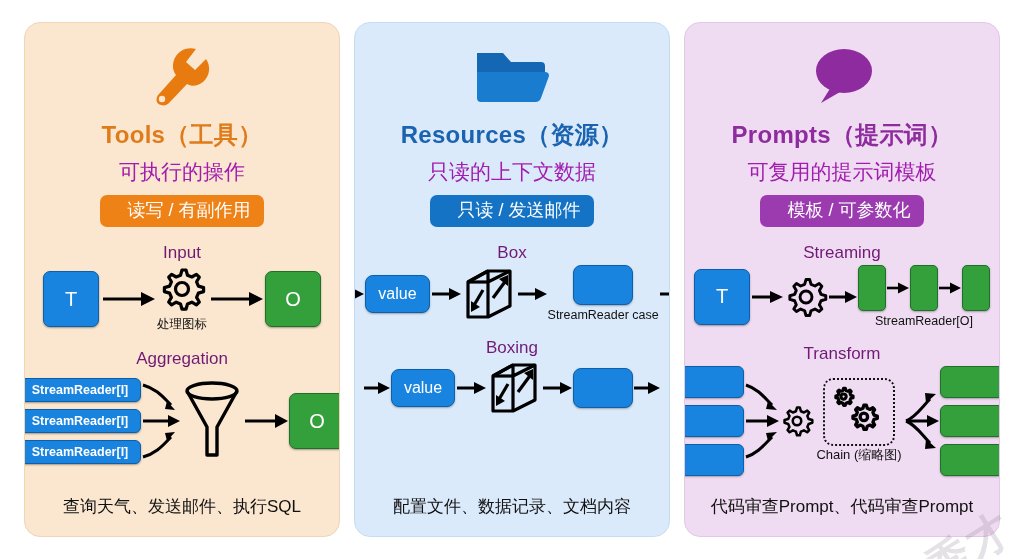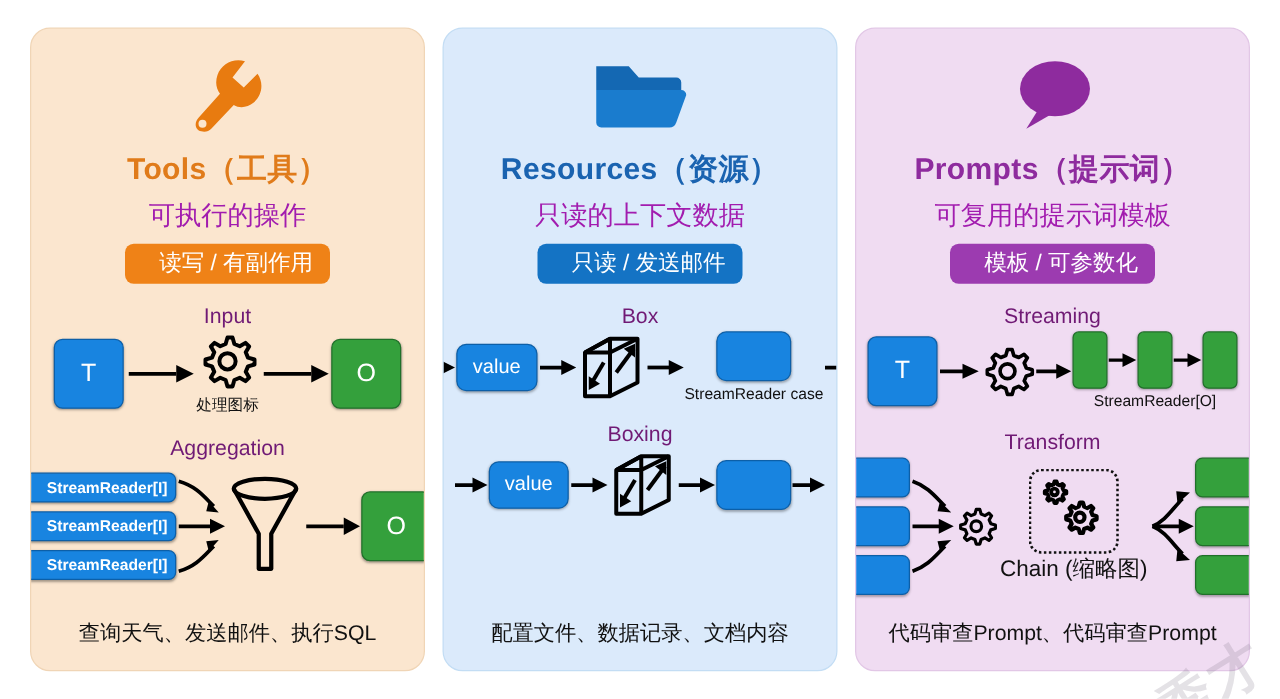--- a/index.html
+++ b/index.html
@@ -62,36 +62,36 @@
     box-shadow:0 1px 2px rgba(0,0,0,.35);
   }
   .sq.blue{background:#1884e0;border:1.5px solid #0c5fa8;}
   .sq.green{background:#34a03c;border:1.5px solid #20702a;}
 
   .box-t{width:54px;height:54px;}
   .box-o{width:54px;height:54px;}
   .pill{
     background:#1884e0;border:1.5px solid #0c5fa8;border-radius:6px;
     color:#fff;font-size:12.5px;font-weight:bold;
-    padding:4px 6px;width:108px;text-align:right;
+    padding:4px 6px;width:108px;text-align:center;
     box-shadow:0 1px 2px rgba(0,0,0,.35);
     white-space:nowrap;overflow:hidden;
   }
   .value-box{
     background:#1884e0;border:1.5px solid #0c5fa8;border-radius:8px;
     color:#ffffff;font-size:16px;padding:9px 12px;
     box-shadow:0 1px 2px rgba(0,0,0,.3);
   }
   .blank-blue{width:58px;height:38px;background:#1884e0;border:1.5px solid #0c5fa8;border-radius:8px;box-shadow:0 1px 2px rgba(0,0,0,.3);}
   .strip-blue{width:62px;height:30px;background:#1884e0;border:1.5px solid #0c5fa8;border-radius:6px;box-shadow:0 1px 2px rgba(0,0,0,.3);}
   .strip-green{width:62px;height:30px;background:#34a03c;border:1.5px solid #20702a;border-radius:6px;box-shadow:0 1px 2px rgba(0,0,0,.3);}
   .tall-green{width:26px;height:44px;background:#34a03c;border:1.5px solid #20702a;border-radius:5px;box-shadow:0 1px 2px rgba(0,0,0,.3);}
 
   .caption{font-size:12.5px;color:#111;margin-top:3px;text-align:center;white-space:nowrap;}
-  .small-cap{font-size:18px;color:#111;white-space:nowrap;}
+  .small-cap{font-size:13px;color:#111;white-space:nowrap;}
 
   .footer{
     margin-top:auto;font-size:17px;color:#111;text-align:center;
     padding-bottom:8px;white-space:nowrap;
   }
 
   .stack{display:flex;flex-direction:column;gap:7px;}
   .spacer-md{height:16px;}
 
   .watermark{

